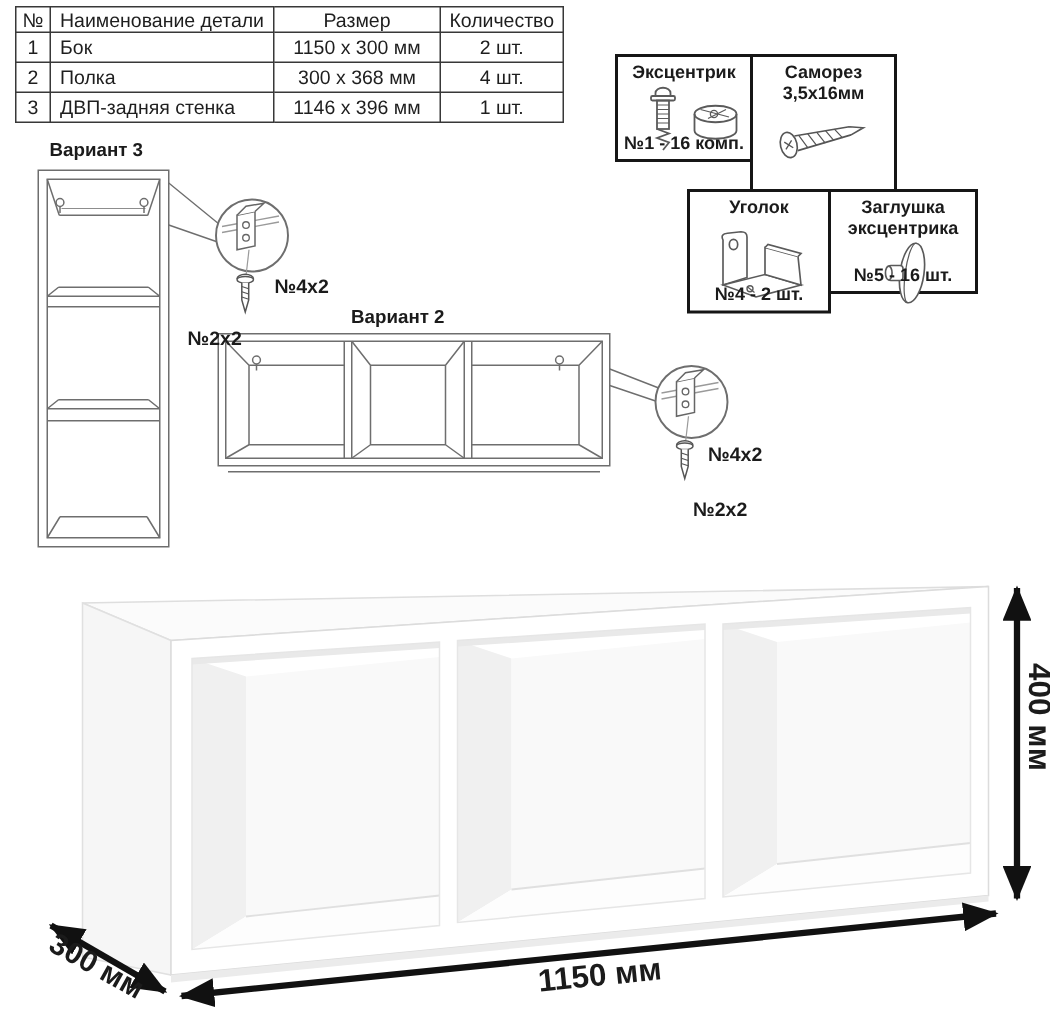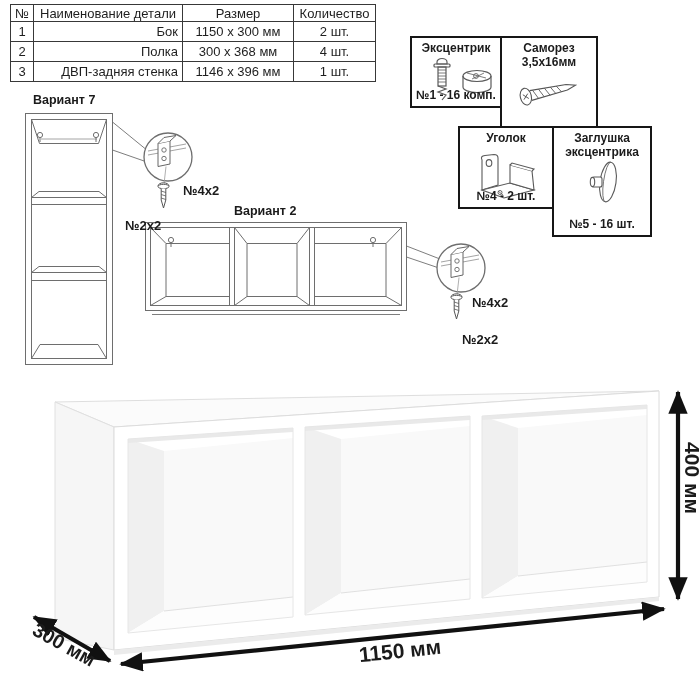--- a/index.html
+++ b/index.html
@@ -6,21 +6,21 @@
   #app{position:relative;width:700px;height:690px;background:#fff;overflow:hidden;
        font-family:"Liberation Sans",sans-serif;color:#1b1b1b;}
   #art{position:absolute;left:0;top:0;pointer-events:none;}
 
   
   table.parts{position:absolute;left:10px;top:4px;border-collapse:collapse;
               font-size:13px;color:#1e1e1e;}
   table.parts th,table.parts td{border:1.5px solid #383838;padding:0 4px;height:19px;
               text-align:center;font-weight:normal;white-space:nowrap;}
   table.parts th{height:16px;}
-  table.parts td.name{text-align:right;padding-left:6px;}
+  table.parts td.name{text-align:left;padding-left:6px;}
 
   
   .hw-cell{position:absolute;border:2px solid #161616;background:#fff;box-sizing:border-box;}
   .hw-title{position:absolute;top:3px;left:0;right:0;text-align:center;
             font-size:12px;font-weight:bold;line-height:1.2;}
   .hw-count{position:absolute;bottom:4px;left:0;right:0;text-align:center;
             font-size:12px;font-weight:bold;}
   .hw-icon{position:absolute;}
 
   
@@ -211,37 +211,37 @@
       <ellipse cx="17" cy="11" rx="2.8" ry="3.4"></ellipse>
       <polygon points="10,38 38,31 62,38 32,46"></polygon>
       <polygon points="38,13 60,19 62,38 38,31"></polygon>
       <path d="M38,13 L40,11 L62,17 L60,19" fill="#fff"></path>
       <circle cx="28" cy="40.5" r="2" stroke-width="0.9"></circle>
       <path d="M26,39 L31,43" stroke-width="0.8"></path>
     </svg>
     <div class="hw-count">№4 - 2 шт.</div>
   </div>
 
-  <div class="hw-cell" style="left:552px;top:126px;width:100px;height:111px">
+  <div class="hw-cell" style="left:552px;top:126px;width:100px;height:70px">
     <div class="hw-title">
       <div>Заглушка</div>
       <div>эксцентрика</div>
     </div>
     <svg class="hw-icon" style="left:24px;top:32px" width="52" height="48" viewBox="0 0 52 48" stroke="#5a5a5a" fill="#fff" stroke-width="1.1">
       <g transform="rotate(8 30 22)">
         <ellipse cx="30" cy="22" rx="8" ry="20"></ellipse>
         <path d="M30,2 a4.5,20 0 0 0 0,40" fill="none" stroke-width="0.8"></path>
       </g>
       <rect x="14" y="17" width="10" height="10" rx="2"></rect>
       <ellipse cx="14.5" cy="22" rx="2.2" ry="4.6"></ellipse>
     </svg>
     <div class="hw-count">№5 - 16 шт.</div>
   </div>
 
-  <div class="v-title" style="left:33px;top:93px">Вариант 7</div>
+  <div class="v-title" style="left:33px;top:93px">Вариант 3</div>
   <div class="v-title" style="left:234px;top:204px">Вариант 2</div>
 
   <div class="callout-label" style="left:183px;top:149px">№4х2</div>
   <div class="callout-label" style="left:125px;top:184px">№2х2</div>
   <div class="callout-label" style="left:472px;top:261px">№4х2</div>
   <div class="callout-label" style="left:462px;top:298px">№2х2</div>
 
   <div class="dim-label" style="left:400px;top:651px;transform:translate(-50%,-50%) rotate(-5.8deg)">1150 мм</div>
   <div class="dim-label" style="left:64px;top:645px;font-size:20px;transform:translate(-50%,-50%) rotate(29deg)">300 мм</div>
   <div class="dim-label" style="left:692px;top:478px;transform:translate(-50%,-50%) rotate(90deg)">400 мм</div>

